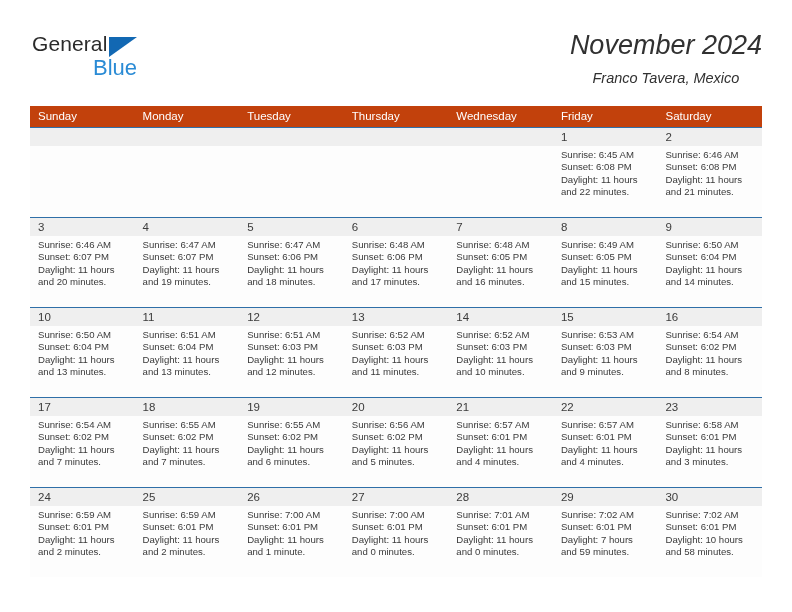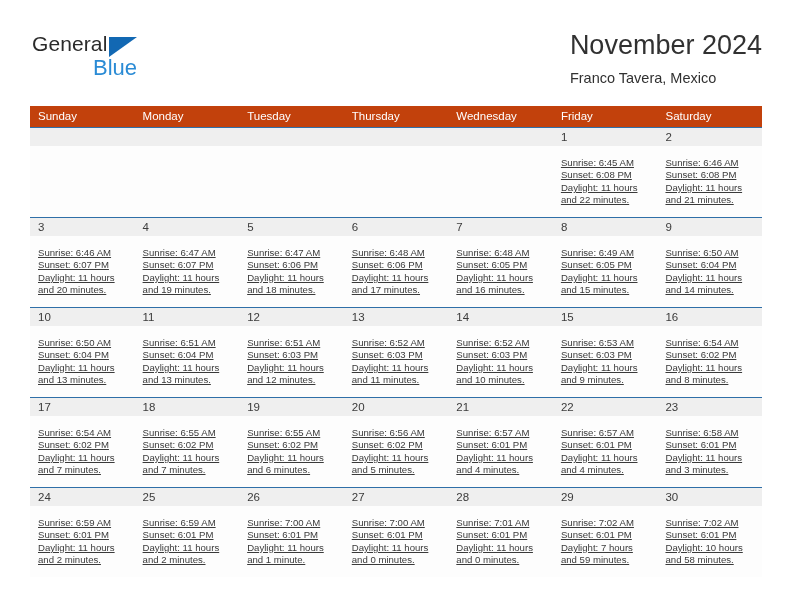--- a/index.html
+++ b/index.html
@@ -59,21 +59,22 @@
     top: 23px;
     font-size: 22px;
     color: #2a8bd5;
     font-family: "Liberation Sans", sans-serif;
   }
 
   .title-block {
     position: absolute;
     right: 0;
     top: 0;
-    text-align: left;
+    text-align: center;
+    font-style: italic;
   }
   .cal-title {
     font-size: 27px;
     color: #313131;
     font-weight: normal;
     line-height: 34px;
     white-space: nowrap;
   }
   .cal-subtitle {
     font-size: 14.5px;
@@ -123,25 +124,24 @@
   .daycell .numband {
     height: 18px;
     background: #efefef;
     padding-left: 8px;
     font-size: 11.5px;
     line-height: 18px;
     color: #3b3b3b;
   }
   .daycell.empty .numband { background: #efefef; }
   .daycell .info {
-    padding: 11px 6px 0 8px;
+    padding: 3px 6px 0 8px;
     font-size: 9.6px;
     line-height: 12.4px;
     color: #3a3a3a;
-    text-decoration: underline;
   }
   .info div { white-space: nowrap; }
   .info .daylight { white-space: normal; }
 </style>
 </head>
 <body>
 
 <div class="page">
 
   <div class="top-bar">

